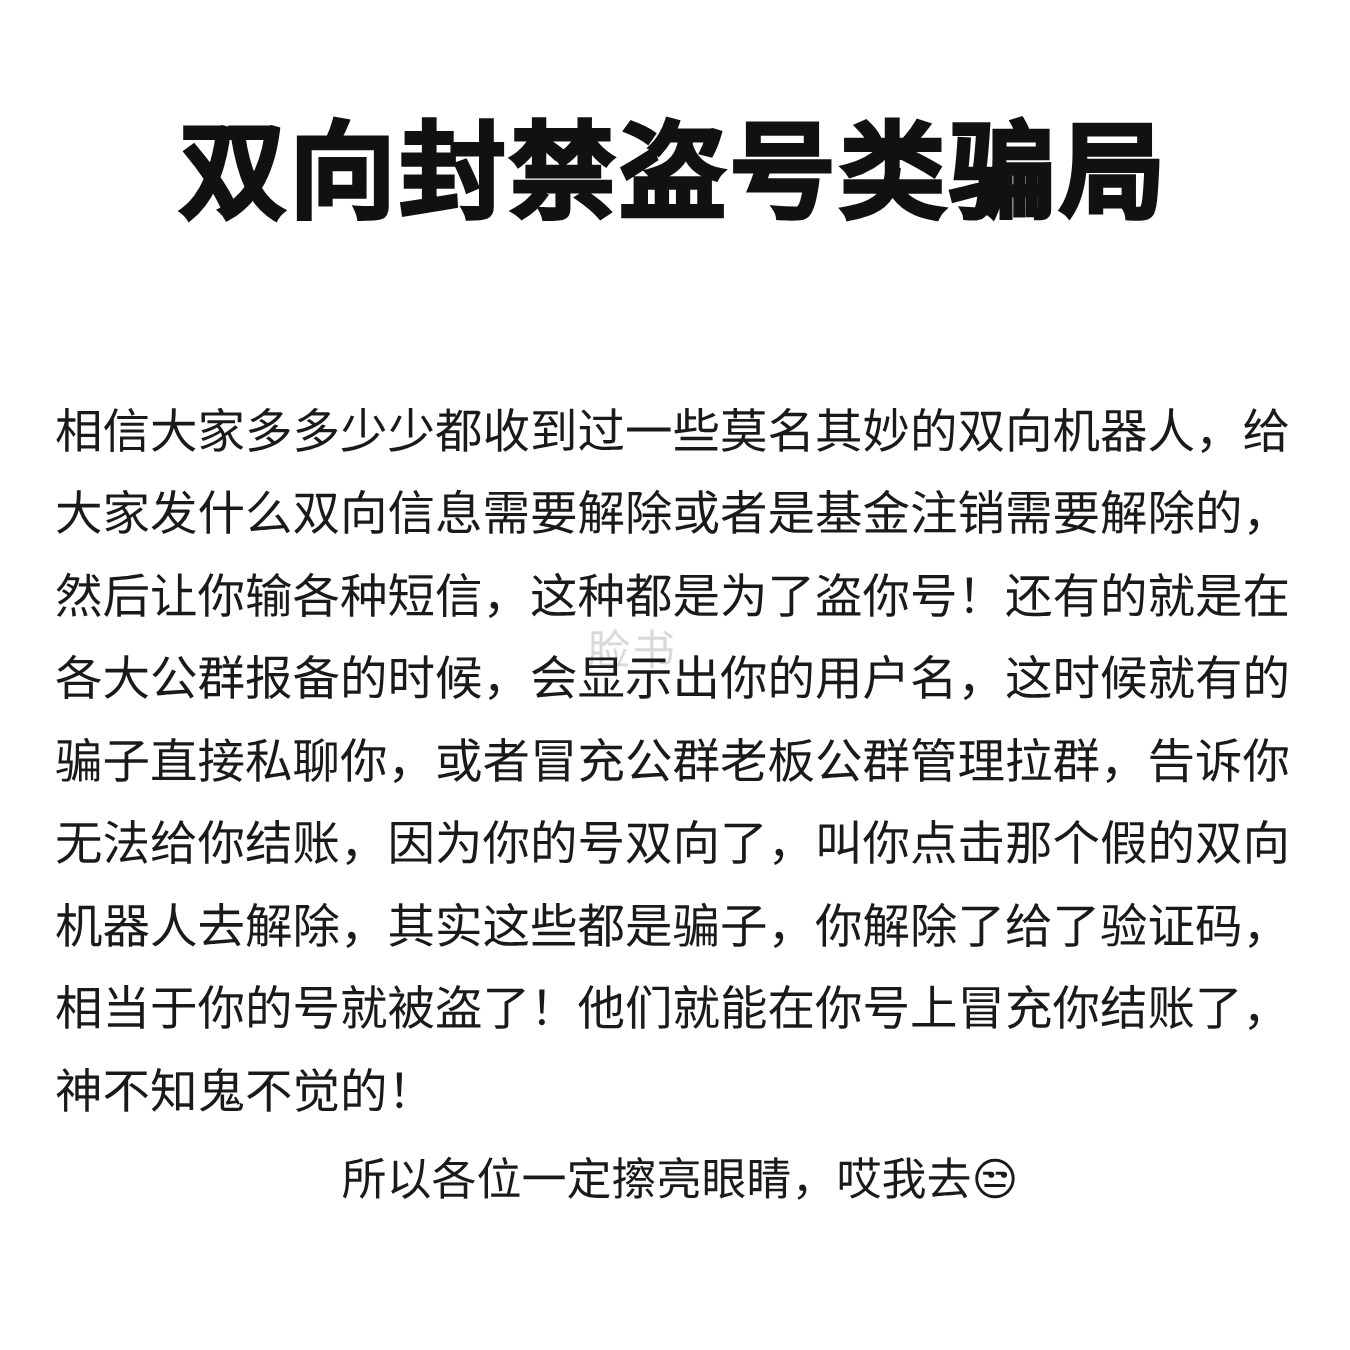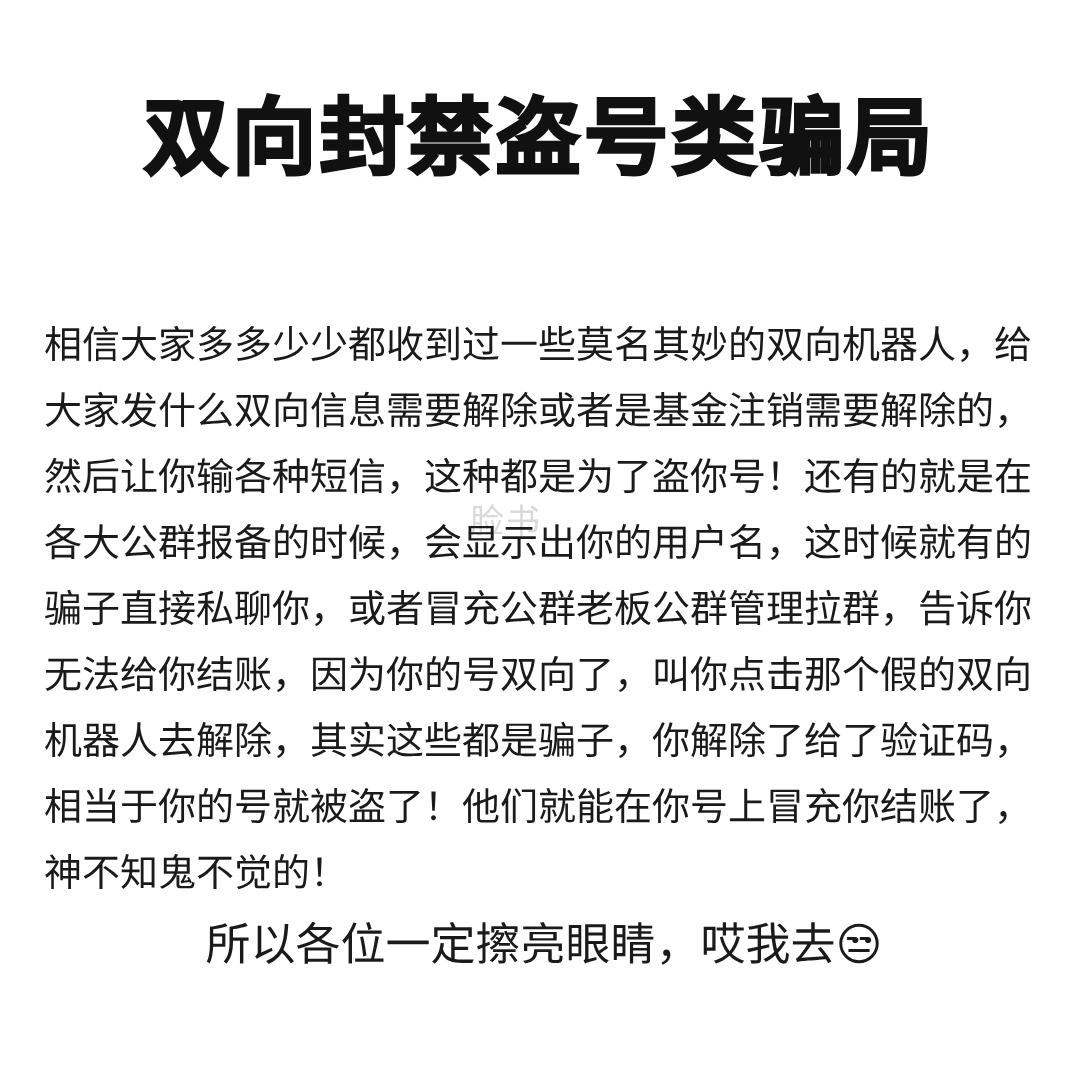--- a/index.html
+++ b/index.html
@@ -51,21 +51,21 @@
     line-height: 66px;
     color: #1a1a1a;
     text-align: left;
     letter-spacing: 0px;
     word-break: break-all;
     font-family: "DejaVu Sans", "Liberation Sans", sans-serif;
   }
 
   .closing {
     margin-top: 6px;
-    font-size: 45px;
+    font-size: 36px;
     line-height: 66px;
     color: #1a1a1a;
     text-align: center;
     font-family: "DejaVu Sans", "Liberation Sans", sans-serif;
   }
 
   .watermark {
     position: absolute;
     top: 505px;
     left: 470px;

